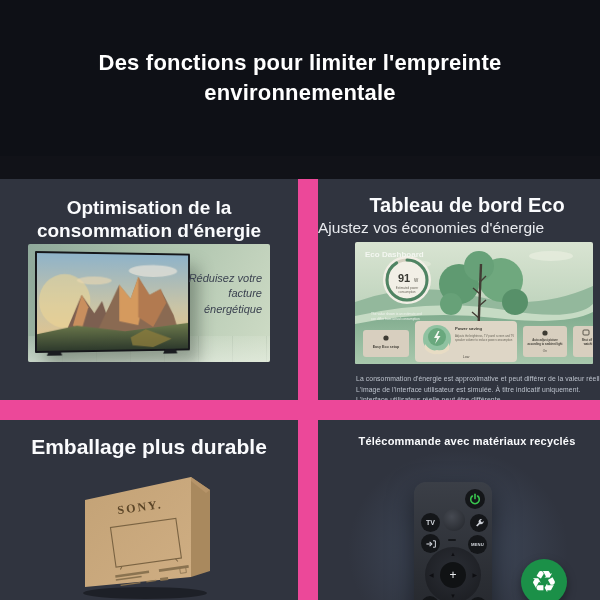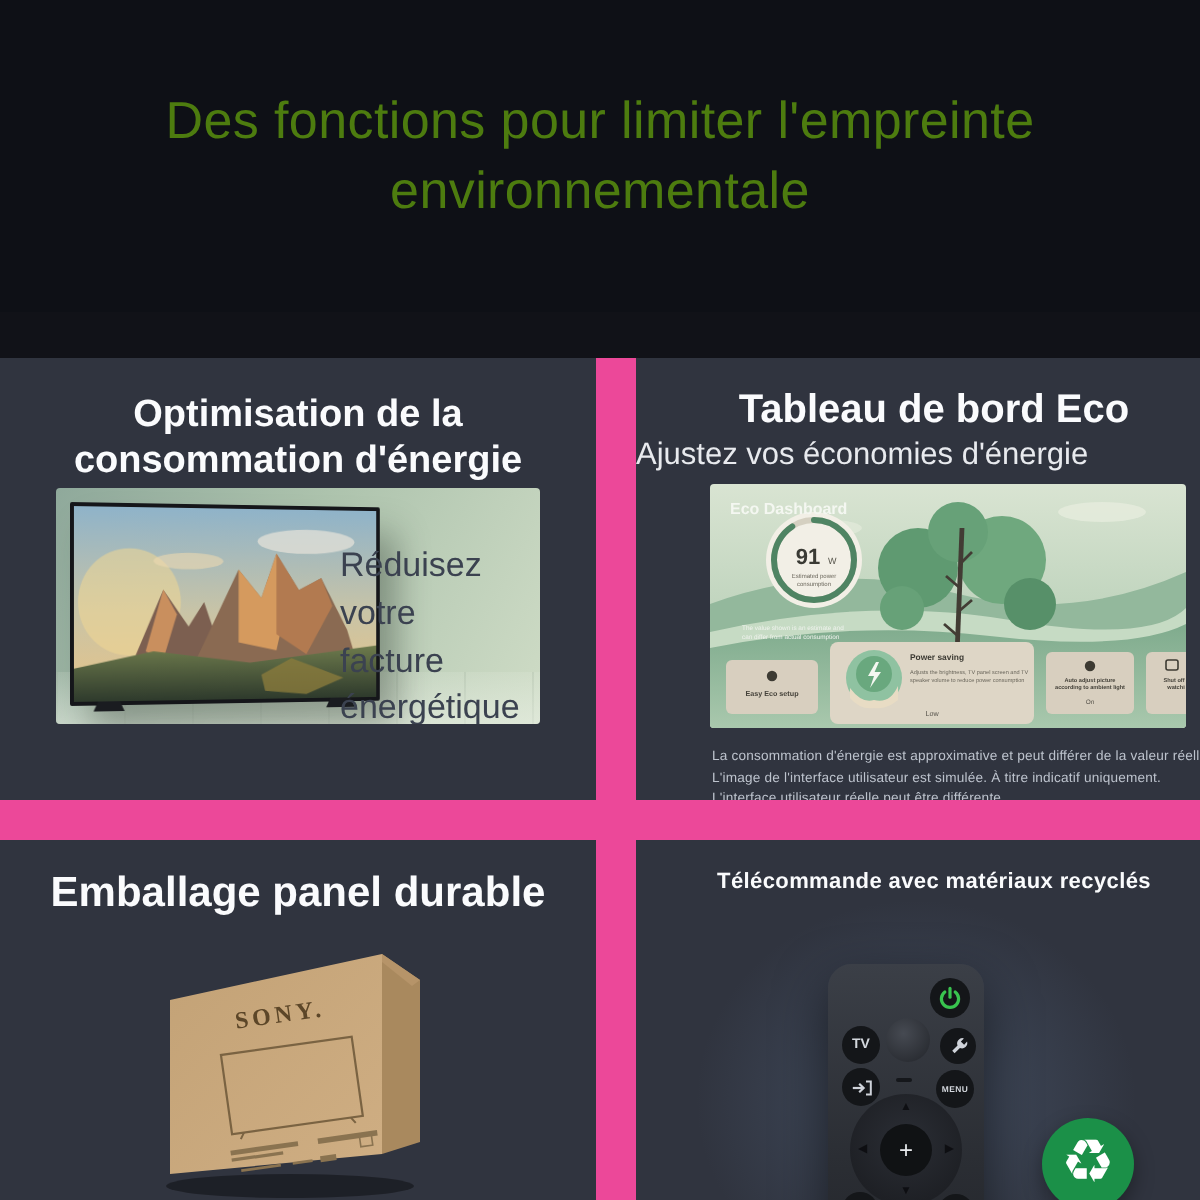--- a/index.html
+++ b/index.html
@@ -1,20 +1,20 @@
 <!DOCTYPE html>
 <html><head>
 <meta charset="utf-8">
 <style>
   html,body{margin:0;padding:0;}
   body{width:600px;height:600px;background:#111218;font-family:"Liberation Sans",sans-serif;
        position:relative;overflow:hidden;-webkit-font-smoothing:antialiased;}
   .hero{height:156px;display:flex;align-items:center;justify-content:center;background:#0e1016;}
-  .hero h1{margin:0;width:520px;text-align:center;font-size:26px;line-height:1.35;
-           font-weight:400;color:#4d7c0f;letter-spacing:.2px;}
+  .hero h1{margin:0;width:520px;text-align:center;font-size:22px;line-height:1.35;
+           font-weight:700;color:#ffffff;letter-spacing:.2px;}
   .grid{position:absolute;top:156px;left:0;width:600px;height:444px;display:grid;
         grid-template-columns:298px 298px;grid-template-rows:221px 219px;gap:20px;background:#ec4899;margin-top:23px;}
   .cell{background:#30343f;overflow:hidden;position:relative;}
   .cell h2{margin:0;text-align:center;color:#fafbfd;font-weight:700;}
   .q1 h2{margin:17px auto 0;width:238px;font-size:19px;line-height:1.22;}
   .q2 h2{margin:15px auto 0;font-size:20px;line-height:1.15;}
   .q2 .sub{margin-top:2px;font-size:15.5px;color:#e8eaee;}
   .q3 h2{margin:15px auto 0;font-size:21px;}
   .q4 h2{margin:15px auto 0;font-size:11px;letter-spacing:.2px;}
   .fineprint{font-size:6.8px;line-height:1.55;color:#bdc3cd;letter-spacing:.1px;}
@@ -27,22 +27,22 @@
   .energy-floor{position:absolute;left:0;bottom:0;width:100%;height:26px;
       background:linear-gradient(180deg,rgba(235,241,231,.15),rgba(236,242,232,.55)),
       repeating-linear-gradient(90deg,rgba(120,140,120,.18) 0 1px,transparent 1px 34px);}
   .tv{position:absolute;left:7px;top:7px;width:162px;height:98px;
       transform:perspective(520px) rotateY(10deg);transform-origin:left center;
       background:#0c0d10;border:2px solid #15161a;border-radius:1px;
       box-shadow:10px 14px 18px rgba(30,40,32,.35);}
   .tv svg{display:block;width:100%;height:100%;}
   .tv-foot{position:absolute;bottom:-5px;width:16px;height:5px;background:#1a1c20;
       clip-path:polygon(15% 0,85% 0,100% 100%,0 100%);}
-  .energy-caption{position:absolute;right:8px;top:27px;width:92px;text-align:left;
-      font-size:17px;line-height:1.4;color:#3b4250;font-weight:500;}
+  .energy-caption{position:absolute;right:8px;top:27px;width:92px;text-align:right;
+      font-size:11px;line-height:1.4;color:#3b4250;font-weight:500;font-style:italic;}
 
   
   .dash{position:absolute;left:37px;top:63px;width:238px;height:122px;border-radius:2px;overflow:hidden;}
   .dash svg{display:block;}
 
   
   .box-visual{position:absolute;left:73px;top:49px;width:156px;height:132px;}
 
   
   .remote-stage{position:absolute;left:0;top:40px;width:298px;height:178px;}
@@ -194,21 +194,21 @@
           <rect x="228" y="88" width="6" height="5" rx="1" fill="none" stroke="#3d3b33" stroke-width=".8"></rect>
           <text x="232" y="99" text-anchor="middle" font-size="2.8" font-weight="600" fill="#45423a">Shut off</text>
           <text x="233" y="102.6" text-anchor="middle" font-size="2.8" font-weight="600" fill="#45423a">watchi</text>
         </g>
       </svg>
     </div>
     <p class="fineprint" style="position:absolute;left:0;top:188px">La consommation d'énergie est approximative et peut différer de la valeur réelle L'image de l'interface utilisateur est simulée. À titre indicatif uniquement. L'interface utilisateur réelle peut être différente</p>
   </section>
 
   <section class="cell q3">
-    <h2>Emballage panel durable</h2>
+    <h2>Emballage plus durable</h2>
     <div class="box-visual">
       <svg width="156" height="132" viewBox="0 0 156 132">
         <defs>
           <linearGradient id="boxface" x1="0" y1="0" x2="1" y2="1">
             <stop offset="0" stop-color="#c3a276"></stop>
               <stop offset="1" stop-color="#cfae83"></stop>
           </linearGradient>
         </defs>
         <ellipse cx="72" cy="124" rx="62" ry="6" fill="rgba(0,0,0,.38)"></ellipse>
         <polygon points="118,8 137,21 137,102 118,108" fill="#a9895e"></polygon>

